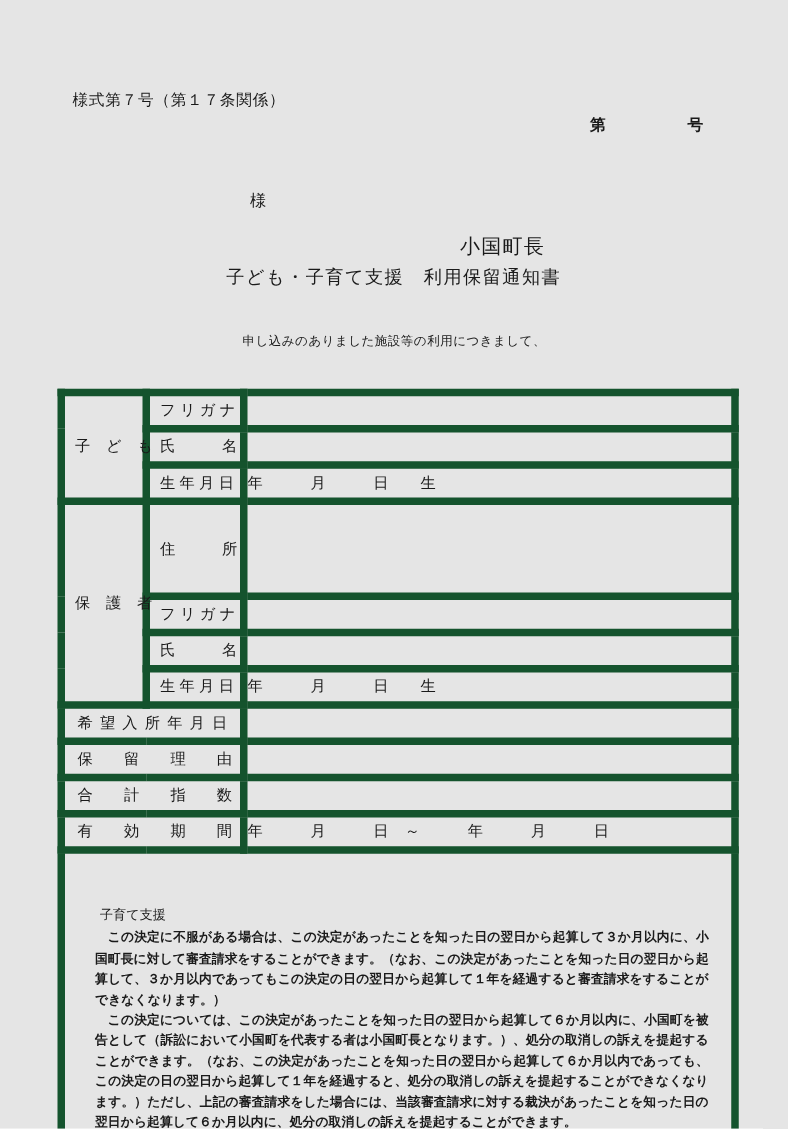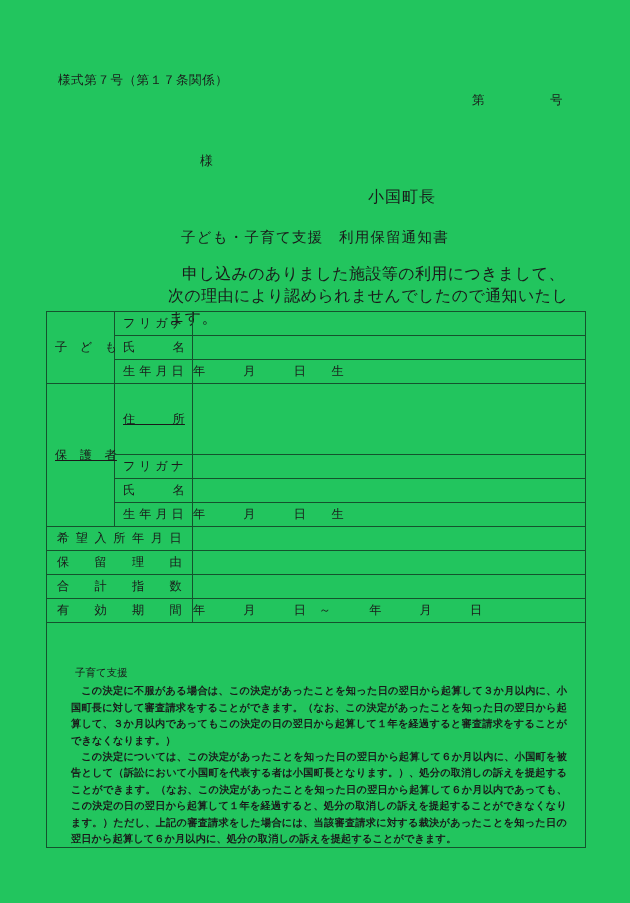--- a/index.html
+++ b/index.html
@@ -9,21 +9,21 @@
     background: #ffffff;
   }
   body {
     font-family: "Liberation Serif", "DejaVu Serif", serif;
     color: #1a1a1a;
   }
   .page {
     position: relative;
     width: 630px;
     height: 903px;
-    background: #22c55e;
+    background: #e5e5e5;
     overflow: hidden;
     box-sizing: border-box;
   }
 
   
   .form-no {
     position: absolute;
     left: 58px;
     top: 72px;
     font-size: 12.5px;
@@ -33,20 +33,21 @@
   .doc-meta {
     position: absolute;
     left: 430px;
     top: 90px;
     font-size: 12.5px;
     line-height: 21px;
     letter-spacing: 0.5px;
   }
   .doc-meta .meta-line {
     white-space: pre;
+    font-weight: bold;
   }
   .meta-num {
     padding-left: 42px;
   }
   .meta-date {
     padding-left: 42px;
   }
 
   .addressee {
     position: absolute;
@@ -59,33 +60,33 @@
     position: absolute;
     left: 368px;
     top: 187px;
     font-size: 16px;
     letter-spacing: 1px;
   }
 
   .doc-title {
     position: absolute;
     left: 0;
-    top: 228px;
+    top: 212px;
     width: 630px;
     text-align: center;
     font-size: 14.5px;
     letter-spacing: 1.2px;
   }
 
   .lead {
     position: absolute;
-    left: 0;
+    left: 12px;
     top: 263px;
     width: 574px;
-    font-size: 16px;
+    font-size: 10px;
     line-height: 22px;
     letter-spacing: 0.4px;
   }
   .lead .lead-1 {
     display: block;
     padding-left: 182px;
   }
   .lead .lead-2 {
     display: block;
     padding-left: 168px;
@@ -95,21 +96,21 @@
   .form-table {
     position: absolute;
     left: 46px;
     top: 311px;
     width: 539px;
     border-collapse: collapse;
     table-layout: fixed;
     font-size: 12.2px;
   }
   .form-table td {
-    border: 1px solid #14532d;
+    border: 6px solid #14532d;
     padding: 0;
     height: 22px;
     vertical-align: middle;
   }
   .col-a { width: 68px; }
   .col-b { width: 78px; }
   .col-c { width: 393px; }
 
   .lbl {
     text-align: center;
@@ -130,21 +131,21 @@
     text-align: justify;
     text-align-last: justify;
     white-space: nowrap;
   }
   .val {
     padding-left: 38px;
     letter-spacing: 0.4px;
     white-space: pre;
   }
   .val-blank { }
-  .row-addr td { height: 70px; text-decoration: underline; }
+  .row-addr td { height: 70px; }
   .row-std td { height: 23px; }
 
   
   .merge-label {
     
   }
 
   
   .notice-cell {
     height: 230px;
@@ -179,21 +180,20 @@
     <div class="meta-line meta-num">第　　　　　号</div>
   </div>
 
   <div class="addressee">様</div>
   <div class="issuer">小国町長</div>
 
   <div class="doc-title">子ども・子育て支援　利用保留通知書</div>
 
   <div class="lead">
     <span class="lead-1">申し込みのありました施設等の利用につきまして、</span>
-    <span class="lead-2">次の理由により認められませんでしたので通知いたします。</span>
   </div>
 
   <table class="form-table">
     <colgroup>
       <col class="col-a">
       <col class="col-b">
       <col class="col-c">
     </colgroup>
     <tbody>
       <tr class="row-std">

